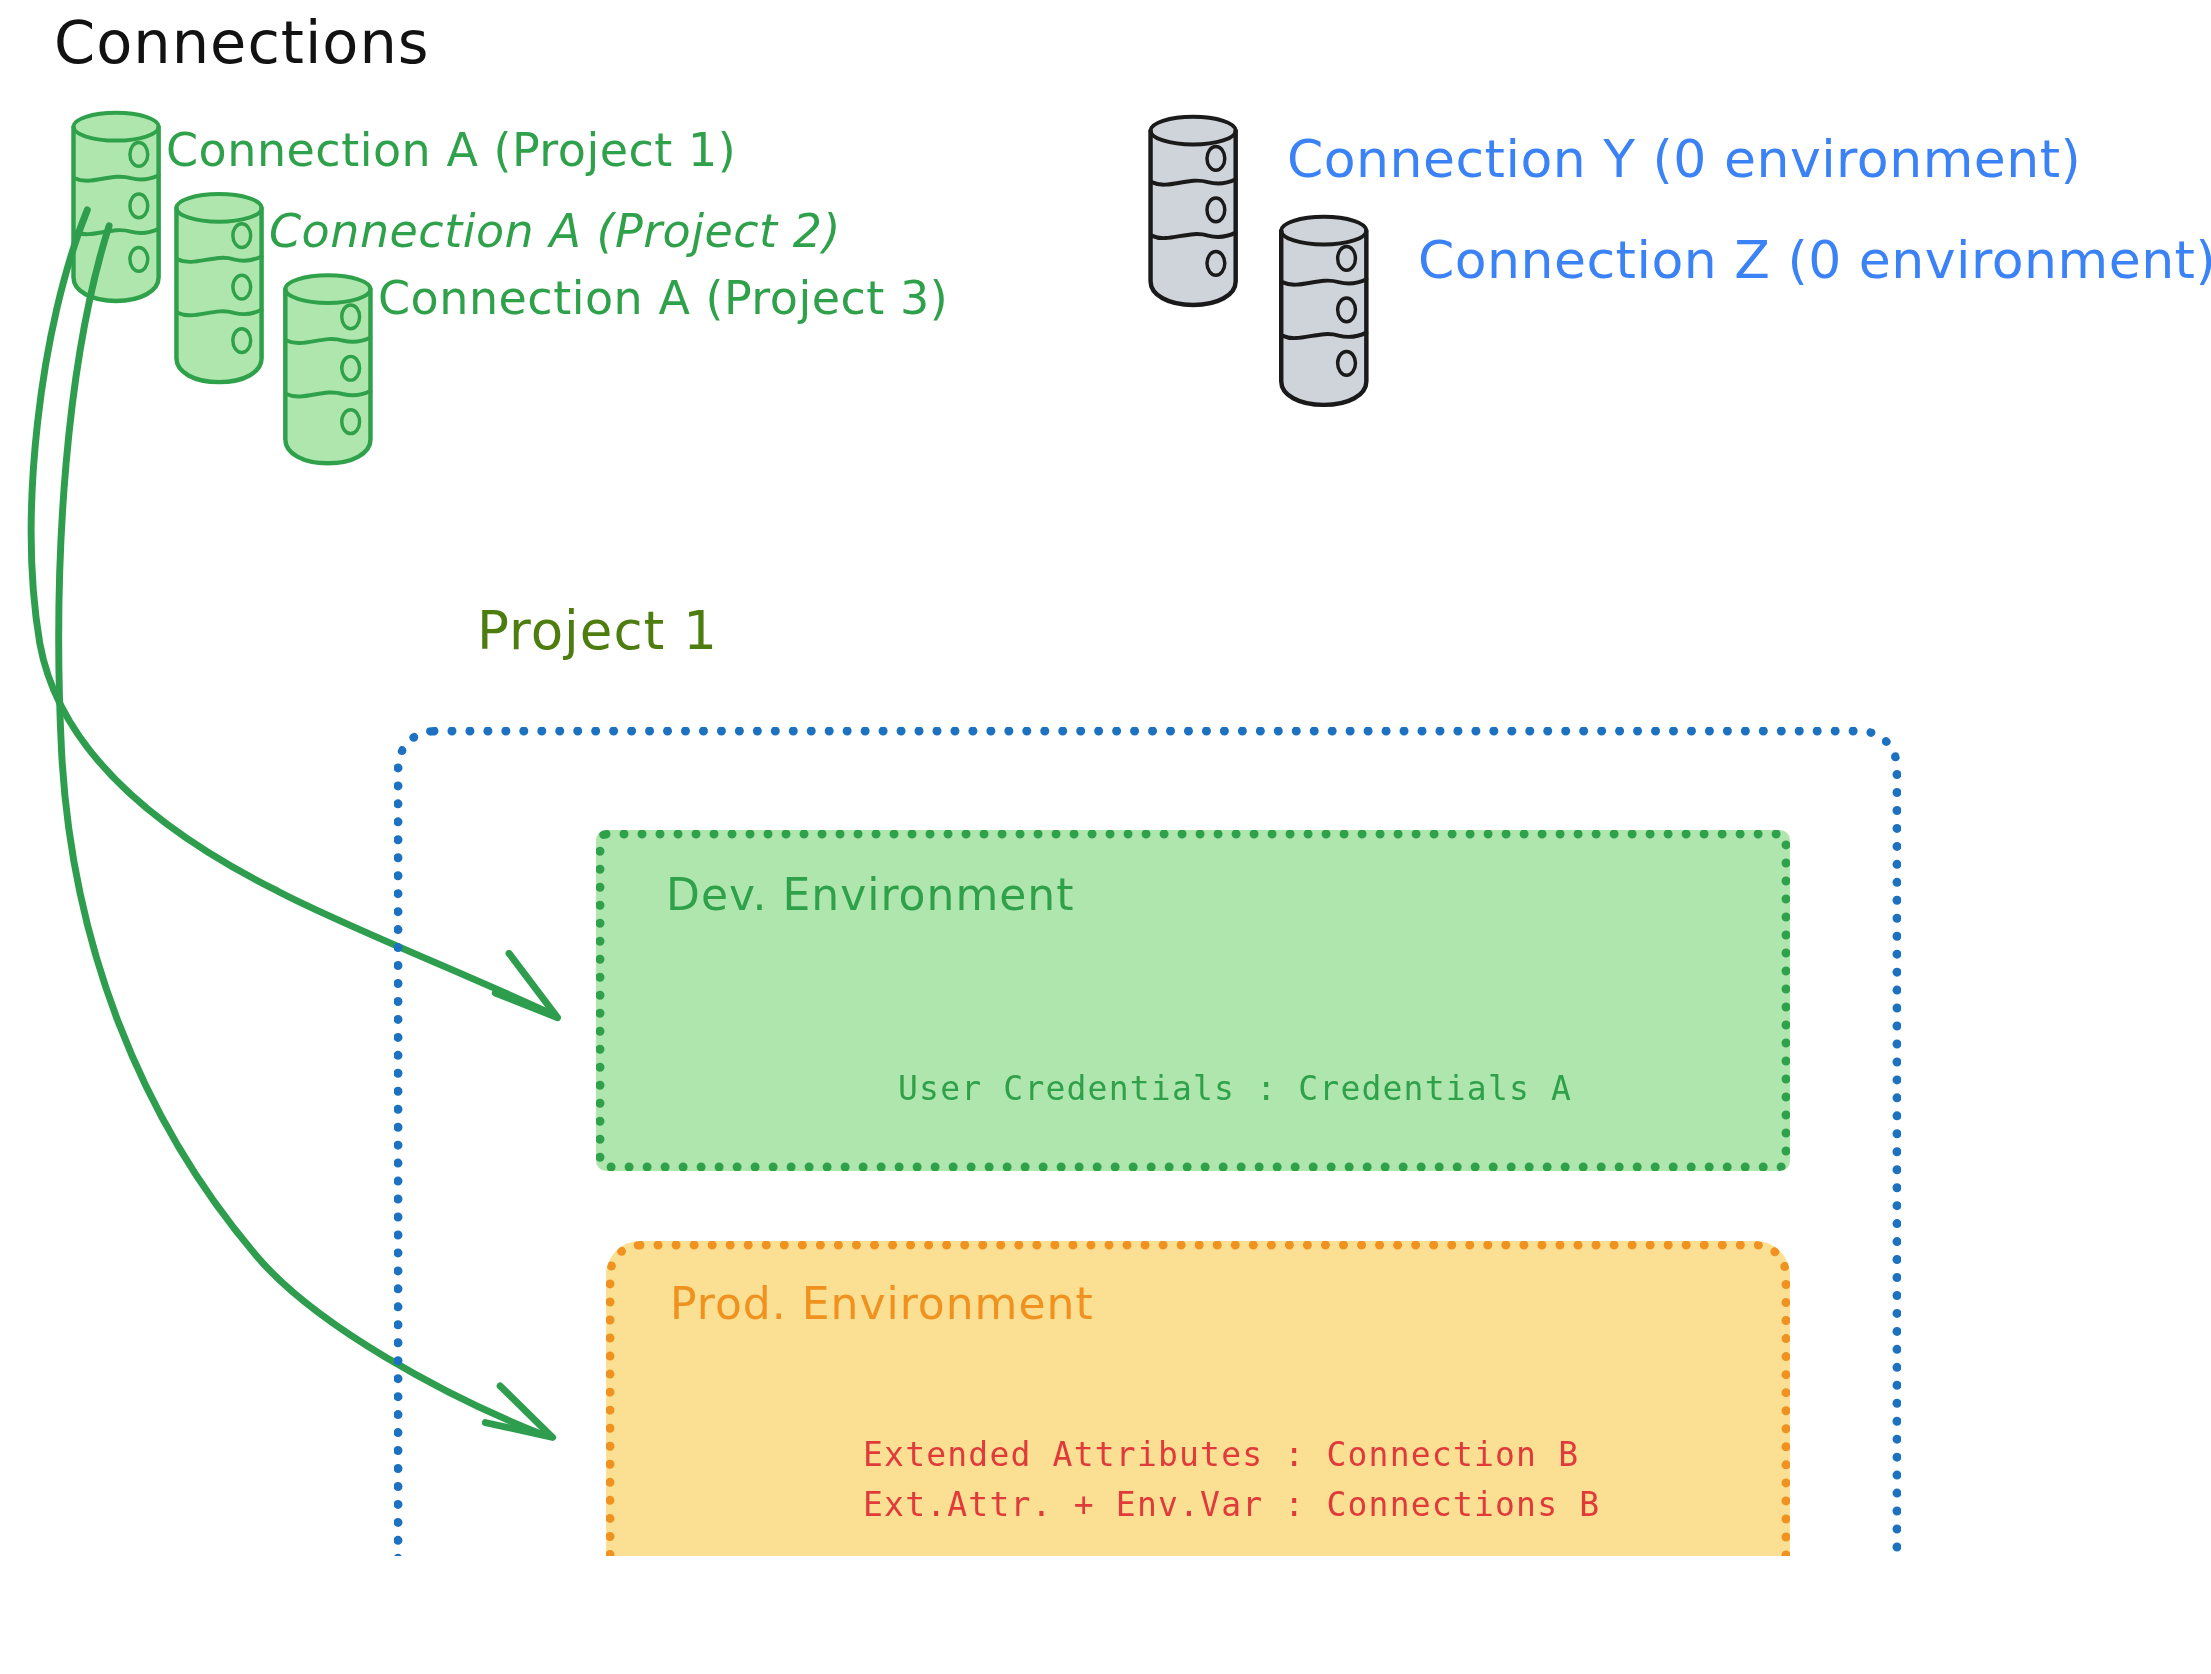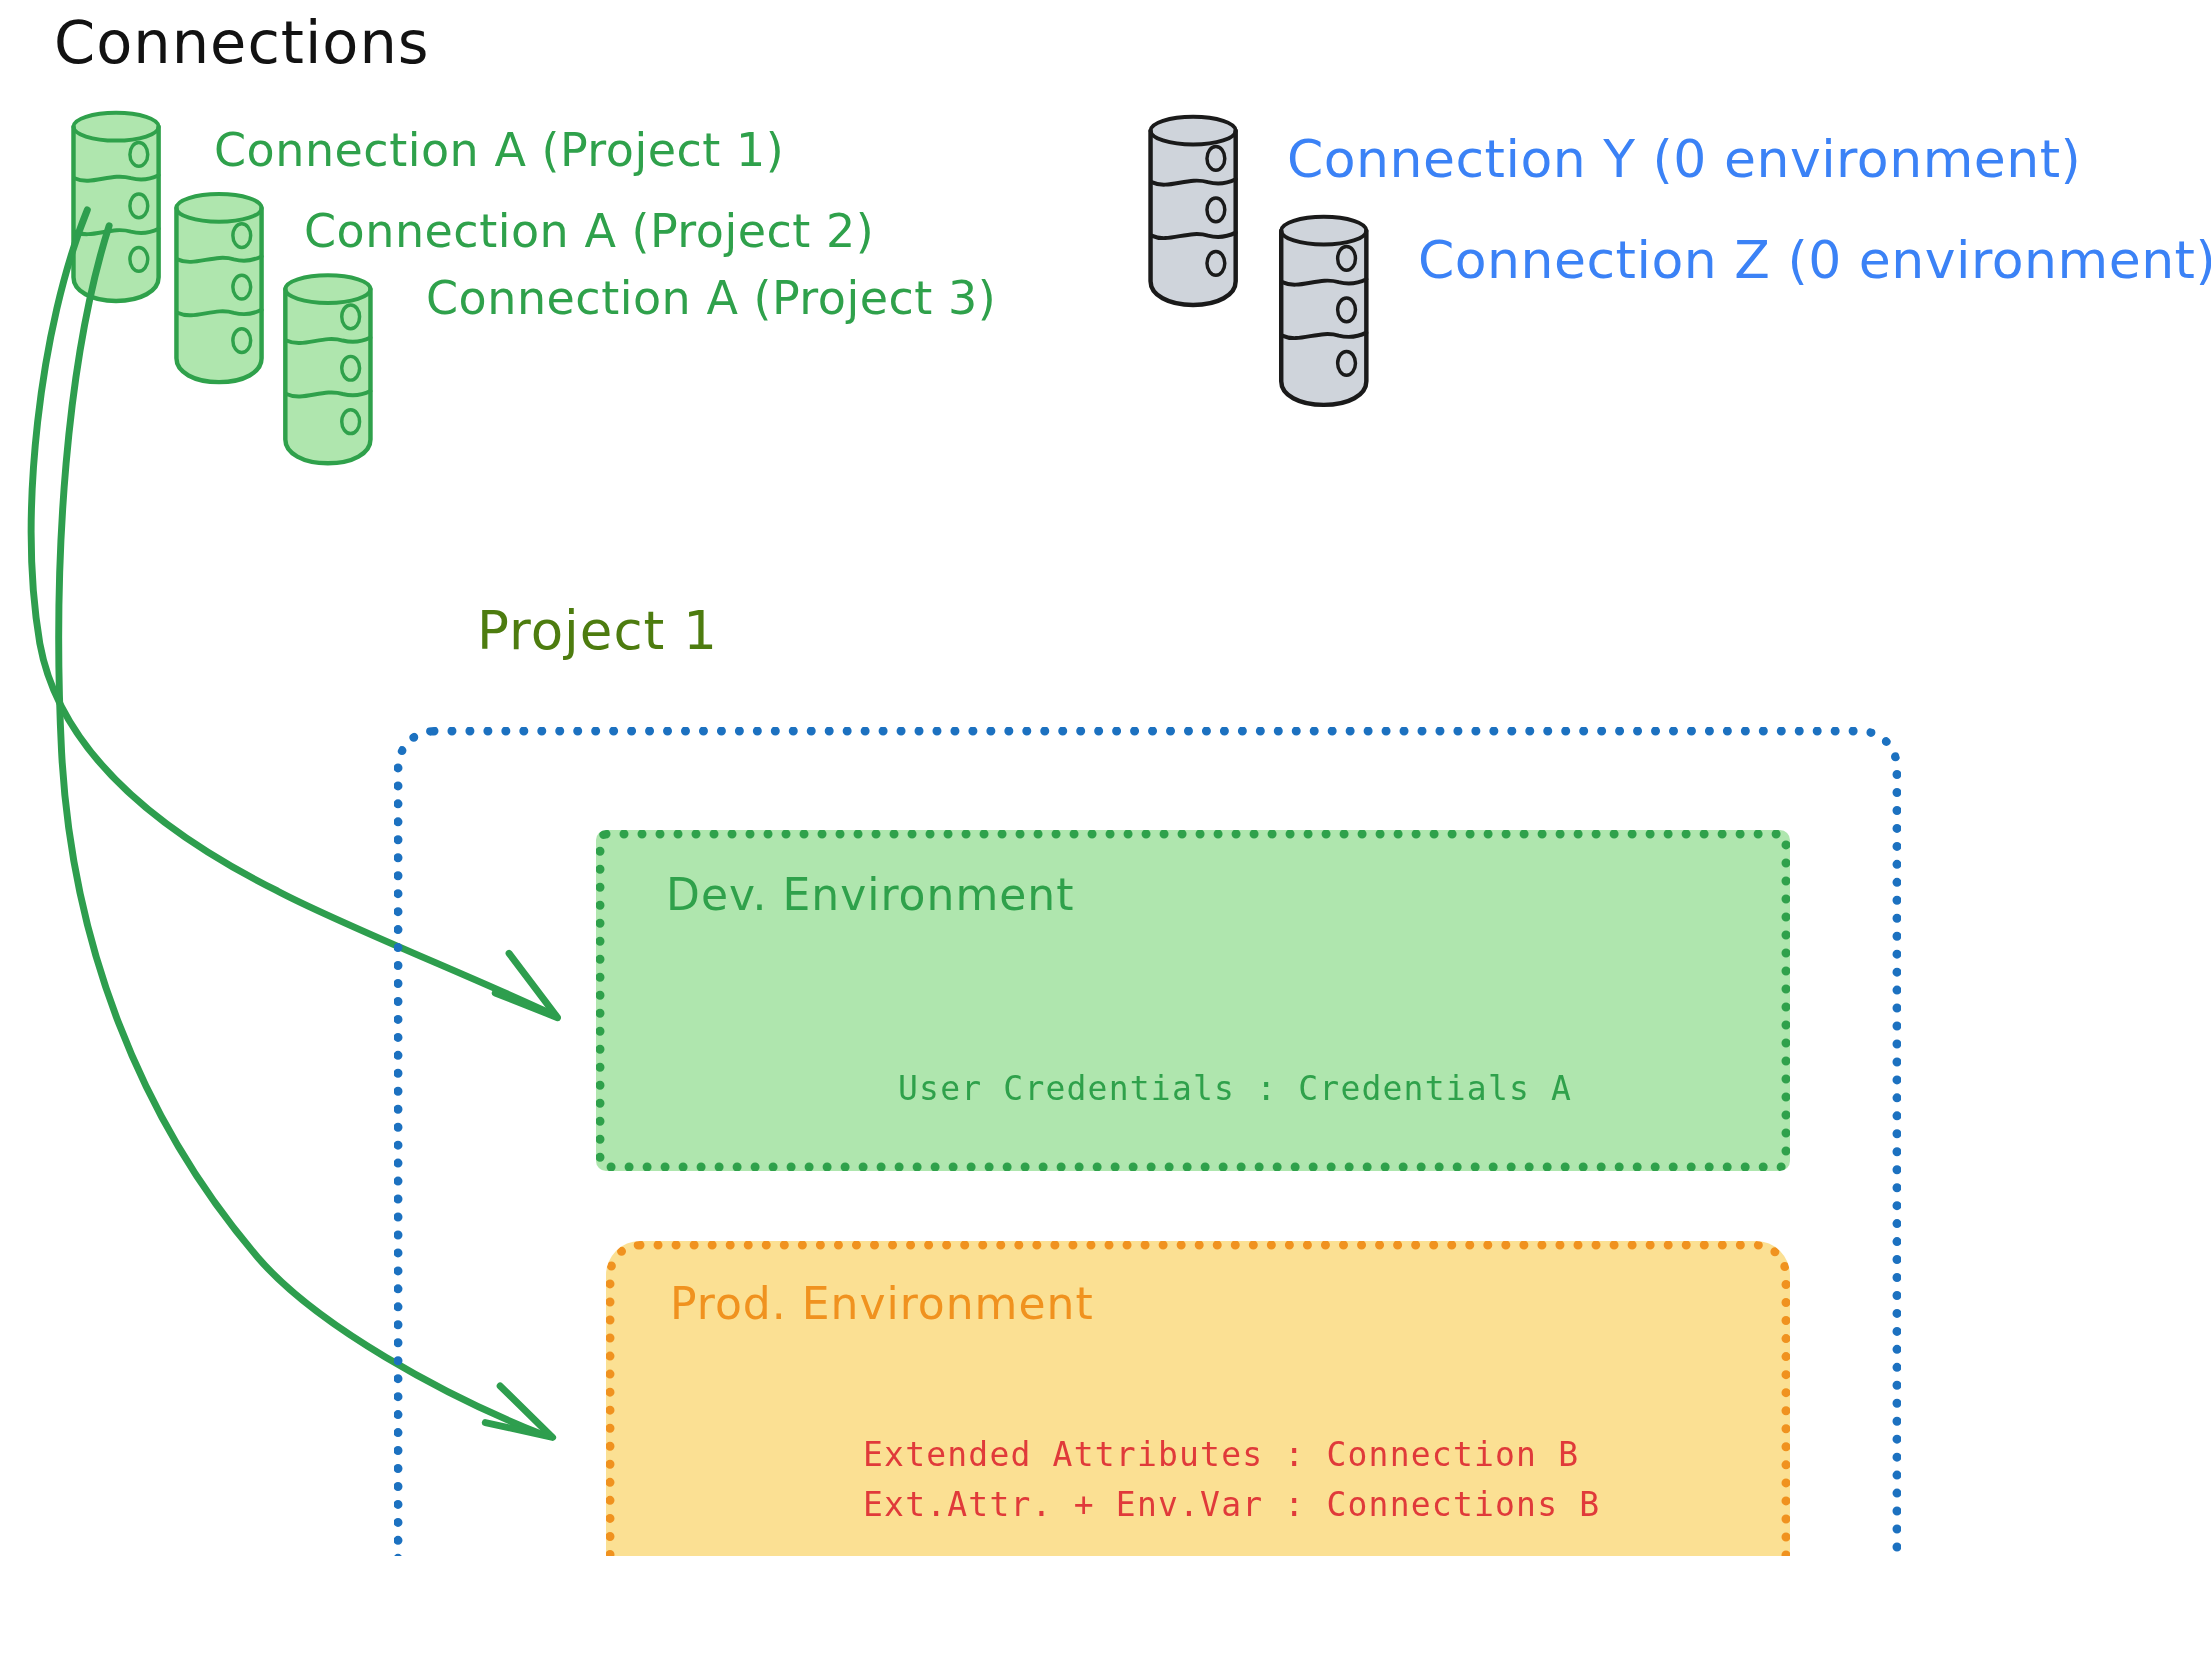--- a/index.html
+++ b/index.html
@@ -39,21 +39,20 @@
     top: 8px;
     font-size: 59px;
     color: #121212;
     font-family: "DejaVu Sans", sans-serif;
     letter-spacing: 1px;
   }
   .conn-label {
     font-size: 46px;
     color: #2FA14B;
     letter-spacing: 0.5px;
-    margin-left: 48px;
   }
   .conn-label-dark {
     font-size: 52px;
     color: #3b82f6;
     letter-spacing: 0.5px;
   }
   .project-title {
     font-size: 53px;
     color: #4d7c0f;
     letter-spacing: 1px;
@@ -192,21 +191,21 @@
     </g>
 
     <g>
       <path d="M110,228 C68,360 52,560 62,760 C72,950 140,1130 260,1270 C320,1340 450,1410 545,1448" fill="none" stroke="#2E9E4E" stroke-width="7" stroke-linecap="round"></path>
       <path d="M505,1400 L558,1452 L490,1437" fill="none" stroke="#2E9E4E" stroke-width="7" stroke-linecap="round" stroke-linejoin="round"></path>
     </g>
   </svg>
 
   <div class="abs hand conn-label" style="left:166px; top:123px;">Connection A (Project 1)</div>
 
-  <div class="abs hand conn-label" style="left:256px; top:204px;">Connection A (Project 2)</div>
+  <div class="abs hand conn-label" style="left:269px; top:204px;font-style:italic;">Connection A (Project 2)</div>
 
   <div class="abs hand conn-label" style="left:378px; top:271px;">Connection A (Project 3)</div>
 
   <div class="abs hand conn-label-dark" style="left:1287px; top:129px;">Connection Y (0 environment)</div>
 
   <div class="abs hand conn-label-dark" style="left:1418px; top:230px;">Connection Z (0 environment)</div>
 
   <div class="abs hand project-title" style="left:477px; top:600px;">Project 1</div>
 
   <div class="dotted-box project-box"></div>

